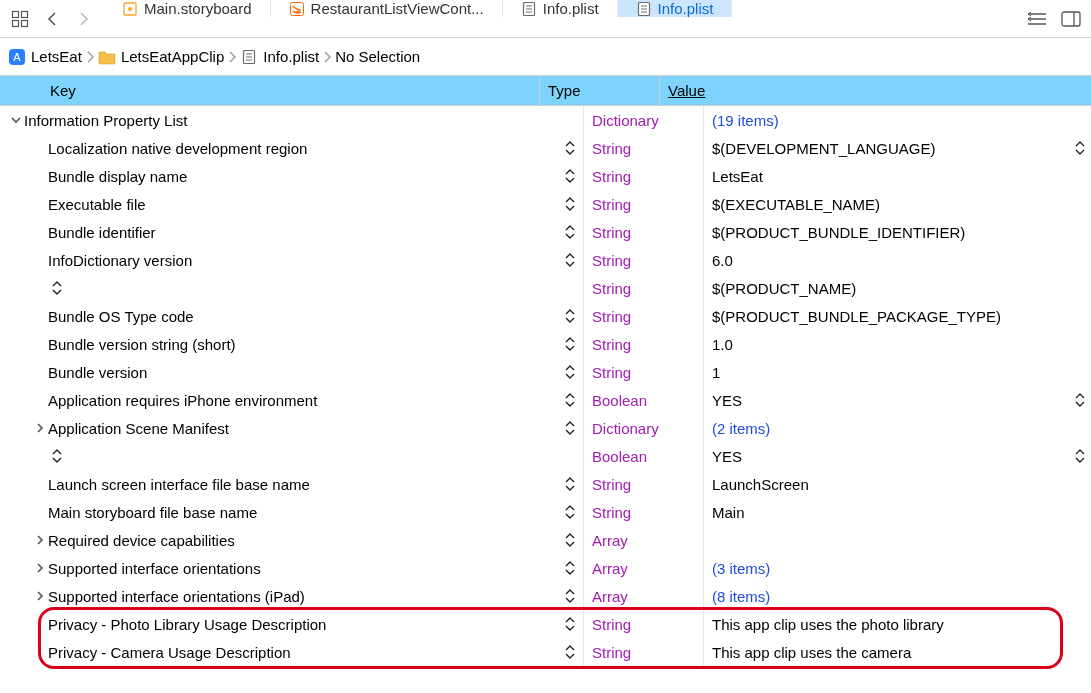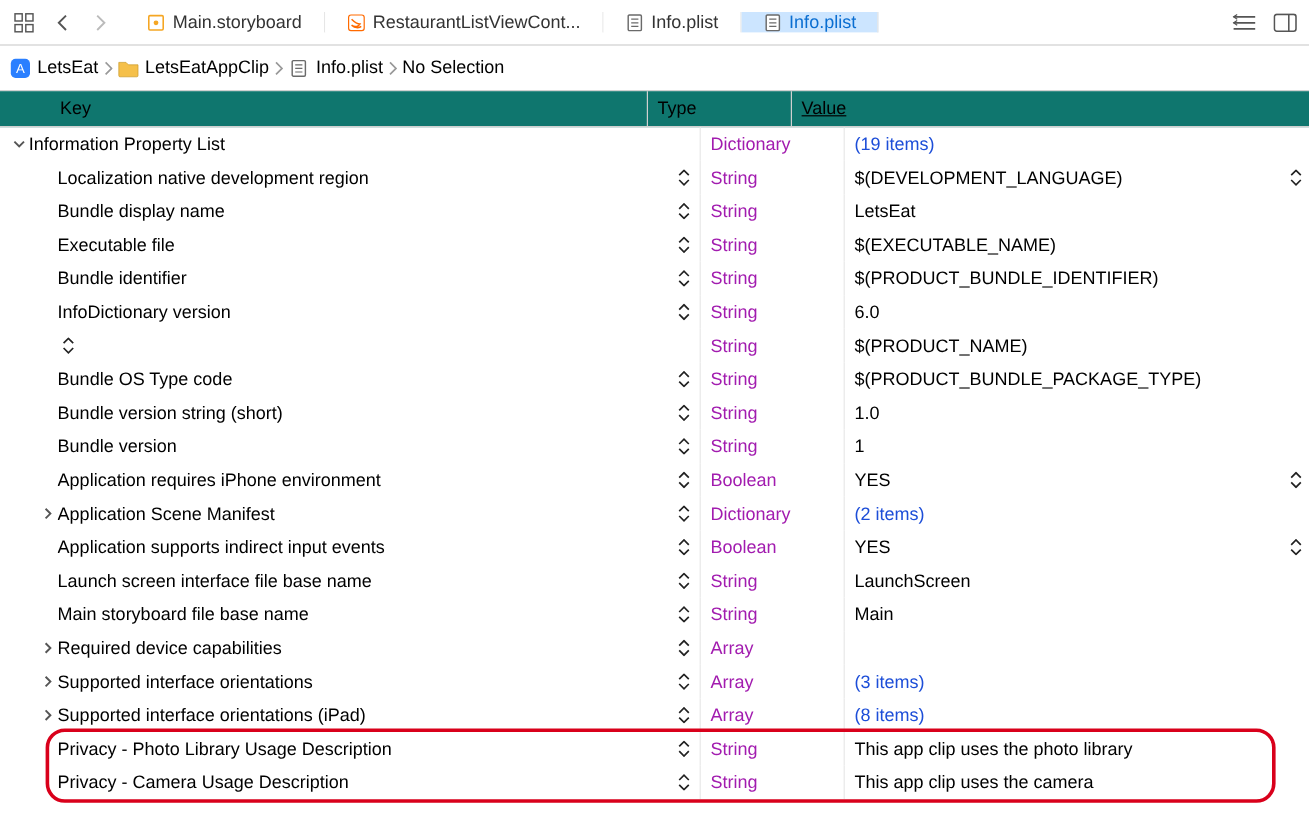--- a/index.html
+++ b/index.html
@@ -21,21 +21,21 @@
   border-bottom: 1px solid #d0d0d0;
   background: #fff;
 }
 .tab-bar-left {
   display: flex;
   align-items: center;
   padding: 0 8px;
   gap: 8px;
 }
 .tab-bar-left .icon-btn { width: 24px; height: 24px; display:flex; align-items:center; justify-content:center; color:#555; }
-.tabs { display:flex; flex:1; align-items:center; }
+.tabs { display:flex; flex:1; align-items:flex-start; }
 .tab {
   display:flex; align-items:center; gap:6px;
   padding: 0 18px;
   border-right: 1px solid #e6e6e6;
   font-size: 15px;
   color: #333;
   background: #fff;
   white-space: nowrap;
   overflow: hidden;
 }
@@ -61,21 +61,21 @@
 .crumb-icon { width:18px; height:18px; display:flex; align-items:center; justify-content:center; }
 .chev { color:#888; }
 
 
 .editor { position:relative; }
 .columns-header {
   height: 30px;
   display:flex;
   align-items:center;
   border-bottom: 1px solid #d0d0d0;
-  background: #0f766e;
+  background: #7dd3fc;
   font-size: 15px;
   color:#000;
 }
 .col-key { width: 540px; padding-left: 50px; border-right: 1px solid #d0d0d0; display:flex; align-items:center; height:100%;}
 .col-type { width: 120px; padding-left: 8px; border-right: 1px solid #d0d0d0; display:flex; align-items:center; height:100%;}
 .col-value { flex:1; padding-left: 8px; display:flex; align-items:center; height:100%;text-decoration:underline;}
 
 .row {
   height: 28px;
   display:flex;
@@ -516,21 +516,20 @@
         <div class="cell-type">
           <span>Dictionary</span>
         </div>
         <div class="cell-value">
           <span class="greyval">(2 items)</span>
         </div>
       </div>
       <div class="row">
         <div class="cell-key indent-1">
           <span class="disclosure"></span>
-          <span class="key-text">Application supports indirect input events</span>
           <span class="updown">
             <svg width="10" height="14" viewBox="0 0 10 14">
               <path d="M1 5 L5 1 L9 5" fill="none" stroke="#222" stroke-width="1.4"></path>
               <path d="M1 9 L5 13 L9 9" fill="none" stroke="#222" stroke-width="1.4"></path>
             </svg>
           </span>
         </div>
         <div class="cell-type">
           <span>Boolean</span>
         </div>

